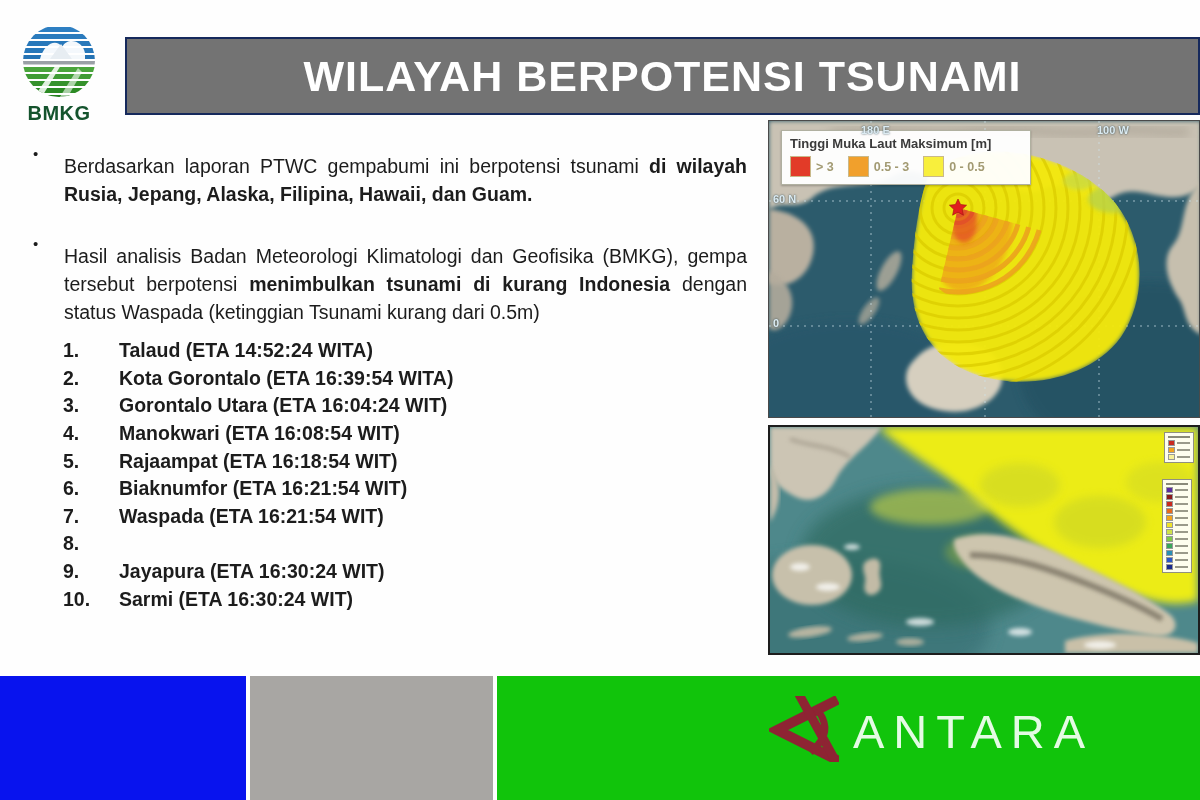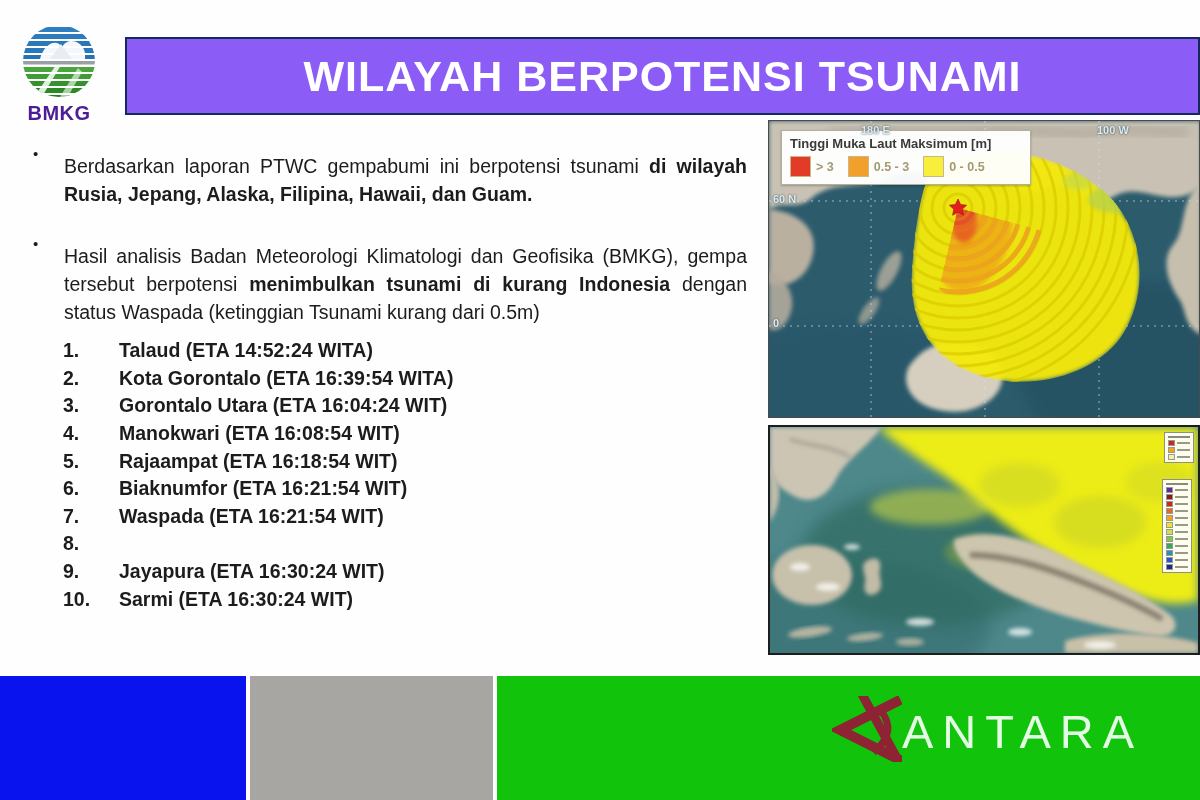--- a/index.html
+++ b/index.html
@@ -1,25 +1,25 @@
 <!DOCTYPE html>
 <html><head>
 <meta charset="utf-8">
 <style>
   html,body{margin:0;padding:0;}
   body{font-family:"Liberation Sans",sans-serif;background:#ffffff;}
   .page{position:relative;width:1200px;height:800px;background:#fefefe;overflow:hidden;}
 
   
   .bmkg{position:absolute;left:20px;top:24px;width:78px;text-align:center;}
-  .bmkg-label{font-size:20px;font-weight:800;color:#4c1d95;letter-spacing:.5px;margin-top:-2px;}
+  .bmkg-label{font-size:20px;font-weight:800;color:#14532d;letter-spacing:.5px;margin-top:-2px;}
 
   
   .header-bar{position:absolute;left:125px;top:37px;width:1075px;height:78px;
-    background:#8b5cf6;border:2px solid #16295c;box-sizing:border-box;
+    background:#737373;border:2px solid #16295c;box-sizing:border-box;
     display:flex;align-items:center;justify-content:center;}
   .header-title{color:#ffffff;font-size:43px;font-weight:800;letter-spacing:1px;white-space:nowrap;}
 
   
   .bullet-dot{position:absolute;font-size:15px;color:#1c1c1c;}
   .para{position:absolute;left:64px;width:683px;font-size:19.5px;line-height:28px;
     color:#1c1c1c;font-weight:500;text-align:justify;}
   .para b{font-weight:800;}
 
   
@@ -49,21 +49,21 @@
   .ml-title{width:22px;height:2px;background:#8a8a7a;margin:1px auto 2px auto;}
   .ml-row{display:flex;align-items:center;gap:2px;margin-top:1px;}
   .ml-sw{width:5px;height:4px;flex:none;border:0.5px solid #999;}
   .ml-line{width:13px;height:1.5px;background:#9a9a8a;}
 
   
   .bar{position:absolute;top:676px;height:124px;}
   .bar-blue{left:0;width:246px;background:#0813ee;}
   .bar-gray{left:250px;width:243px;background:#a8a6a3;}
   .bar-green{left:497px;width:703px;background:#11c40b;}
-  .antara{position:absolute;left:832px;top:696px;display:flex;align-items:center;}
+  .antara{position:absolute;left:769px;top:696px;display:flex;align-items:center;gap:14px;}
   .antara-text{font-size:47px;font-weight:400;letter-spacing:9px;color:#e4fbe4;}
 </style>
 </head>
 <body>
 
 <div class="page">
 
   <div class="bmkg">
     <span>
       <svg width="78" height="76" viewBox="0 0 78 76">

